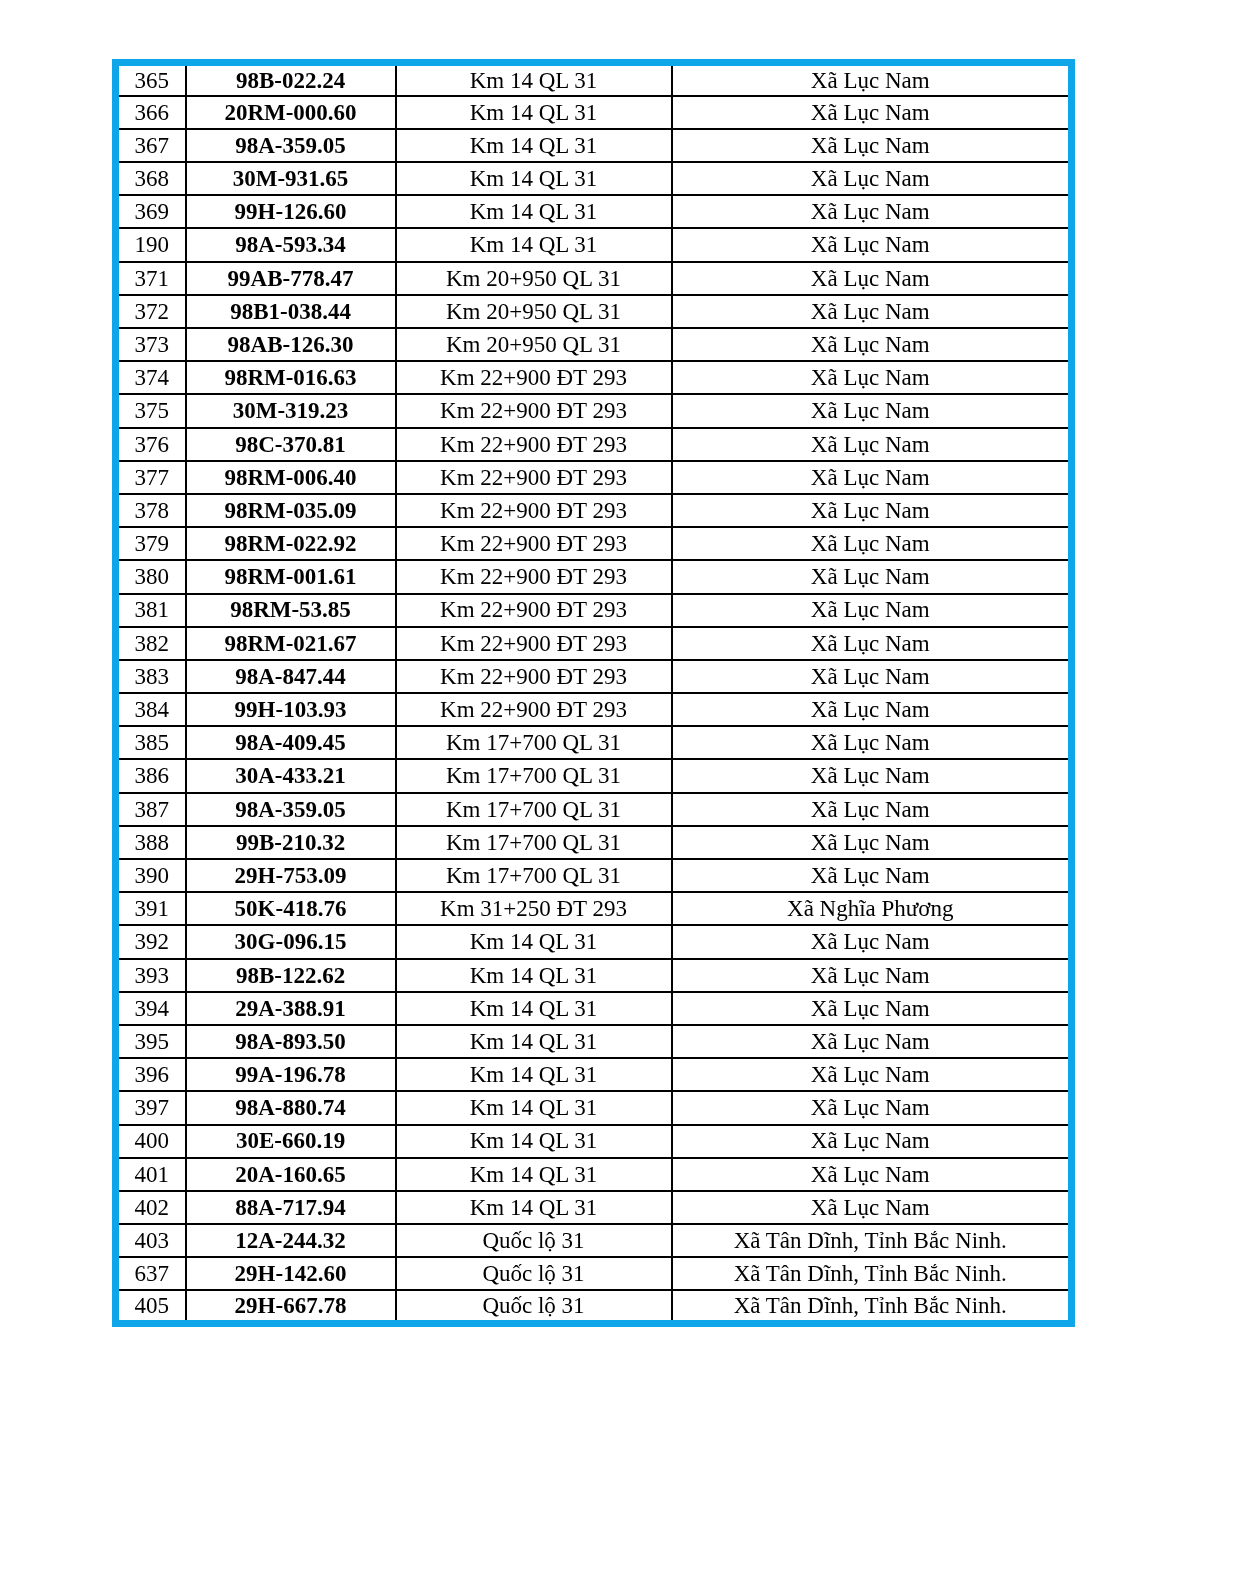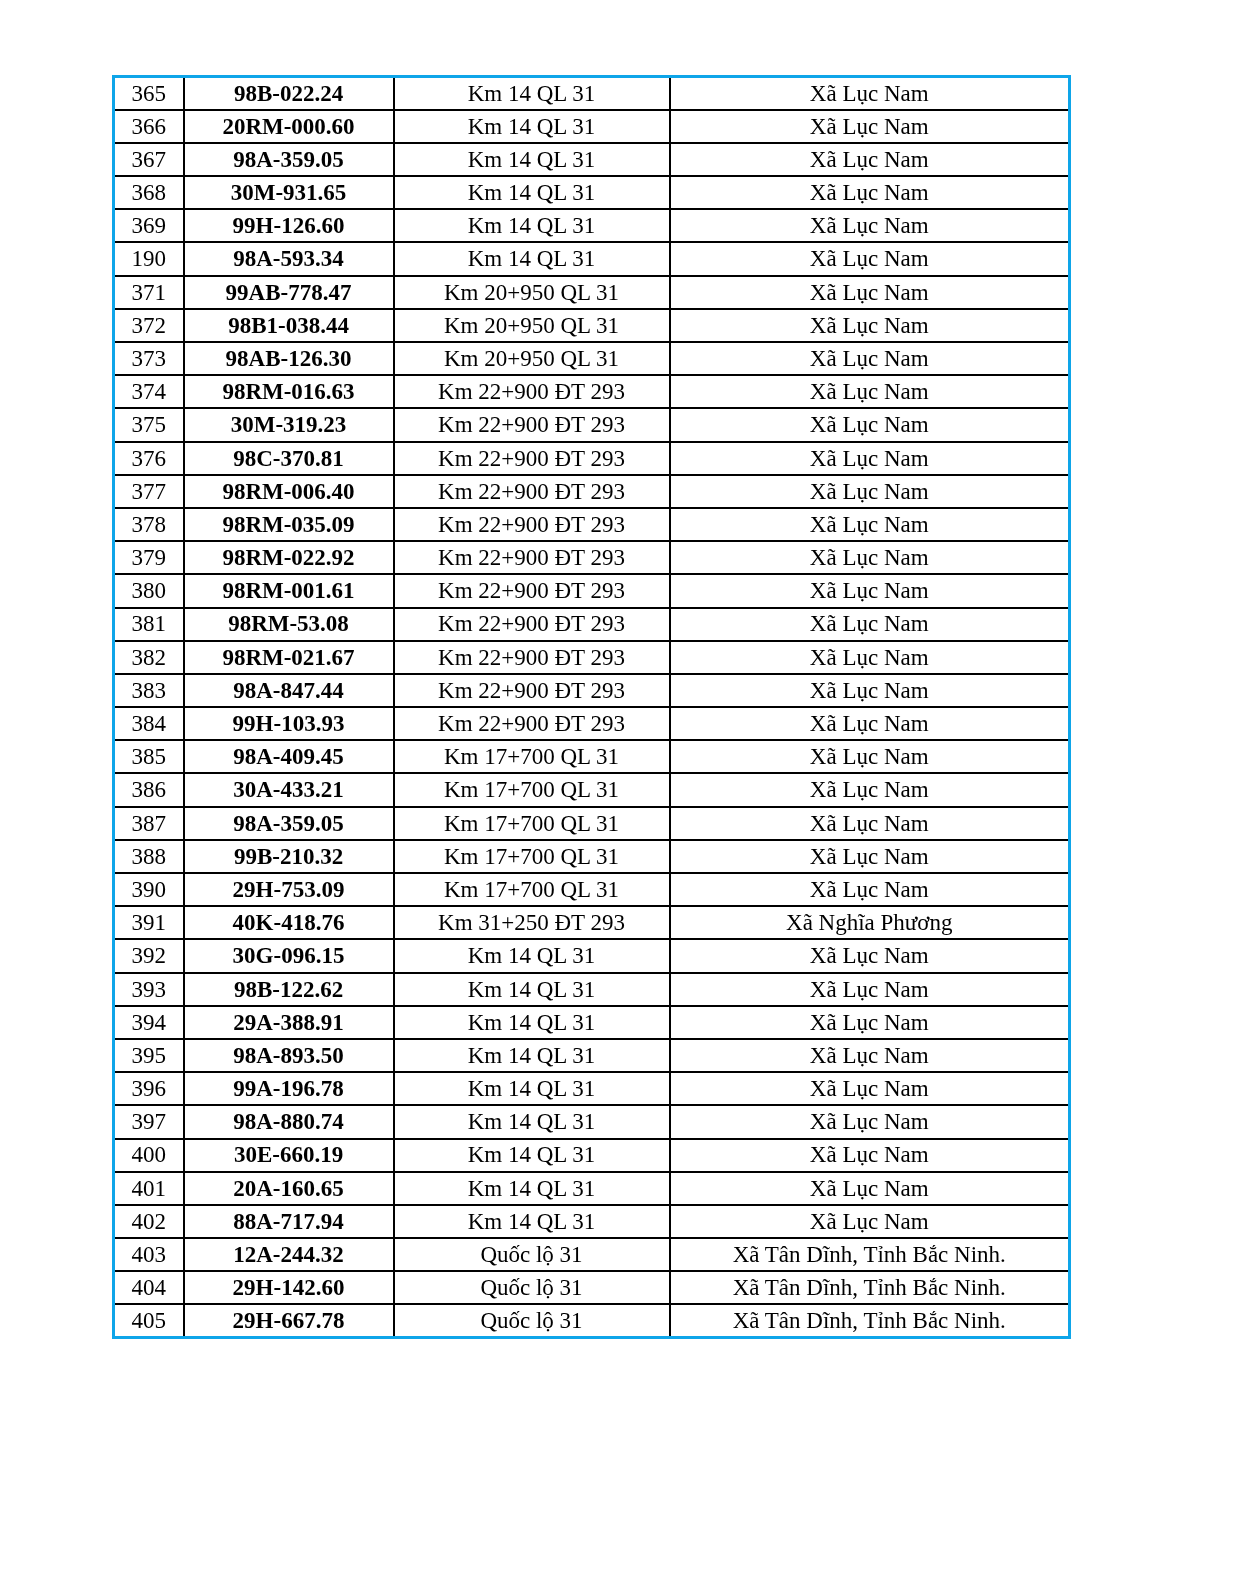--- a/index.html
+++ b/index.html
@@ -12,25 +12,25 @@
   }
   .page {
     width: 1240px;
     height: 1577px;
     position: relative;
     background: #ffffff;
   }
   table.plate-table {
     position: absolute;
     left: 112px;
-    top: 75px;
+    top: 59px;
     border-collapse: collapse;
     table-layout: fixed;
     width: 956px;
-    border: 3px solid #0ea5e9;
+    border: 7px solid #0ea5e9;
   }
   table.plate-table td {
     border: 2px solid #000000;
     height: 33.2px;
     text-align: center;
     vertical-align: middle;
     font-size: 23px;
     line-height: 1.1;
     padding: 0 4px;
     white-space: nowrap;
@@ -138,21 +138,21 @@
           <td class="col-3">Xã Lục Nam</td>
         </tr>
         <tr>
           <td class="col-0">380</td>
           <td class="col-1">98RM-001.61</td>
           <td class="col-2">Km 22+900 ĐT 293</td>
           <td class="col-3">Xã Lục Nam</td>
         </tr>
         <tr>
           <td class="col-0">381</td>
-          <td class="col-1">98RM-53.08</td>
+          <td class="col-1">98RM-53.85</td>
           <td class="col-2">Km 22+900 ĐT 293</td>
           <td class="col-3">Xã Lục Nam</td>
         </tr>
         <tr>
           <td class="col-0">382</td>
           <td class="col-1">98RM-021.67</td>
           <td class="col-2">Km 22+900 ĐT 293</td>
           <td class="col-3">Xã Lục Nam</td>
         </tr>
         <tr>
@@ -192,21 +192,21 @@
           <td class="col-3">Xã Lục Nam</td>
         </tr>
         <tr>
           <td class="col-0">390</td>
           <td class="col-1">29H-753.09</td>
           <td class="col-2">Km 17+700 QL 31</td>
           <td class="col-3">Xã Lục Nam</td>
         </tr>
         <tr>
           <td class="col-0">391</td>
-          <td class="col-1">40K-418.76</td>
+          <td class="col-1">50K-418.76</td>
           <td class="col-2">Km 31+250 ĐT 293</td>
           <td class="col-3">Xã Nghĩa Phương</td>
         </tr>
         <tr>
           <td class="col-0">392</td>
           <td class="col-1">30G-096.15</td>
           <td class="col-2">Km 14 QL 31</td>
           <td class="col-3">Xã Lục Nam</td>
         </tr>
         <tr>
@@ -257,21 +257,21 @@
           <td class="col-2">Km 14 QL 31</td>
           <td class="col-3">Xã Lục Nam</td>
         </tr>
         <tr>
           <td class="col-0">403</td>
           <td class="col-1">12A-244.32</td>
           <td class="col-2">Quốc lộ 31</td>
           <td class="col-3">Xã Tân Dĩnh, Tỉnh Bắc Ninh.</td>
         </tr>
         <tr>
-          <td class="col-0">404</td>
+          <td class="col-0">637</td>
           <td class="col-1">29H-142.60</td>
           <td class="col-2">Quốc lộ 31</td>
           <td class="col-3">Xã Tân Dĩnh, Tỉnh Bắc Ninh.</td>
         </tr>
         <tr>
           <td class="col-0">405</td>
           <td class="col-1">29H-667.78</td>
           <td class="col-2">Quốc lộ 31</td>
           <td class="col-3">Xã Tân Dĩnh, Tỉnh Bắc Ninh.</td>
         </tr>

